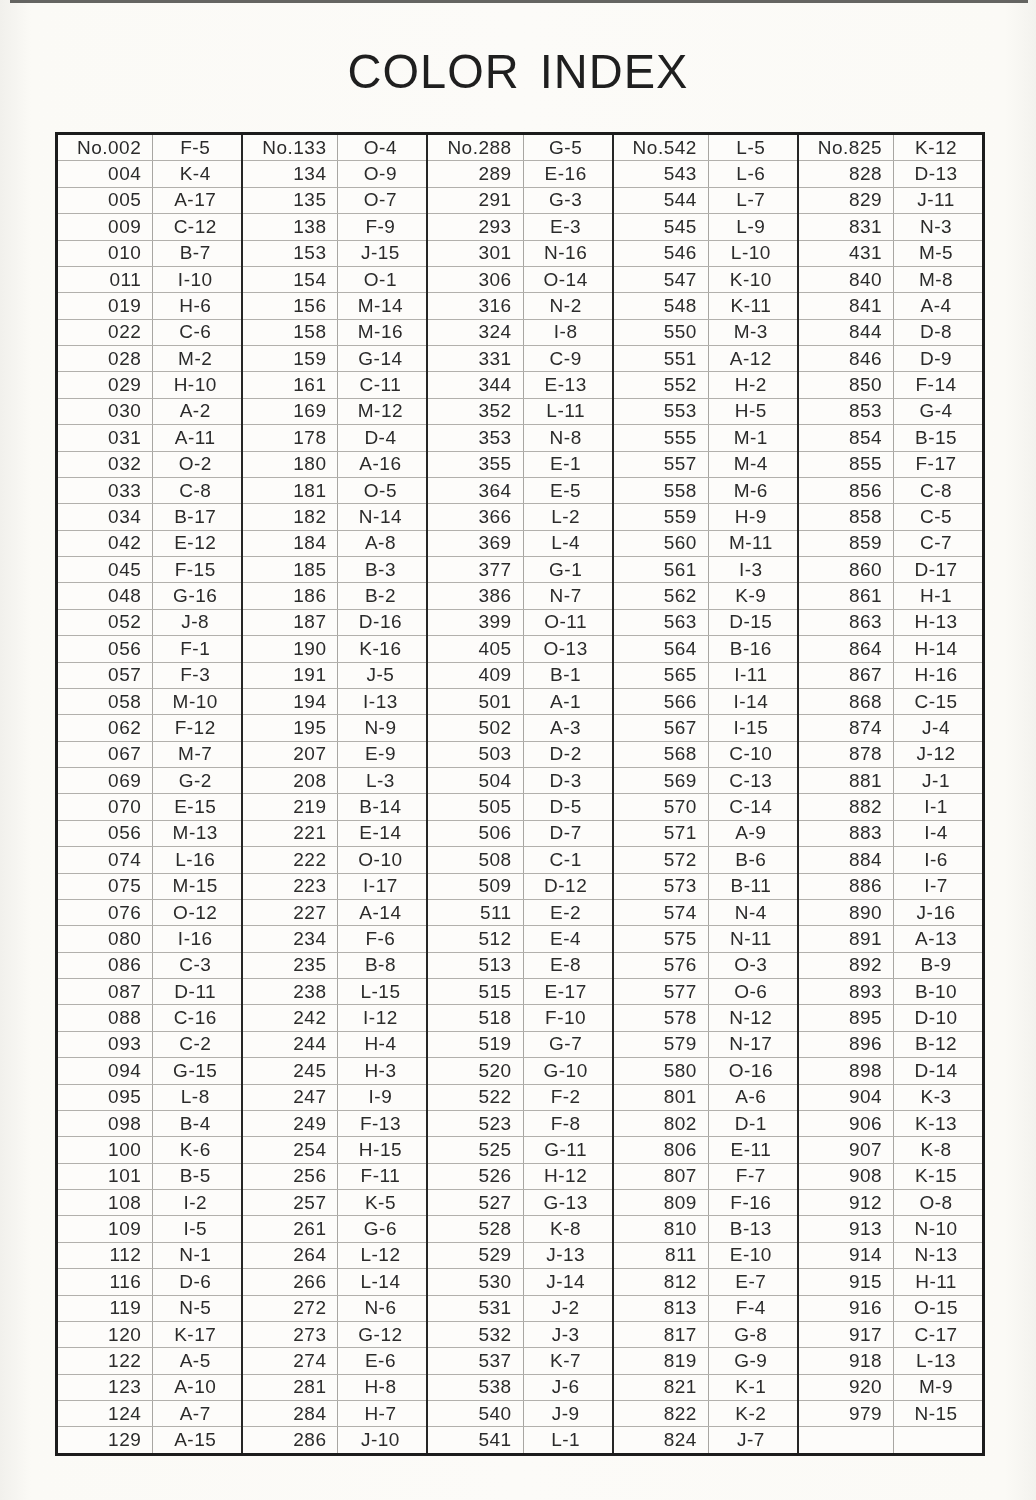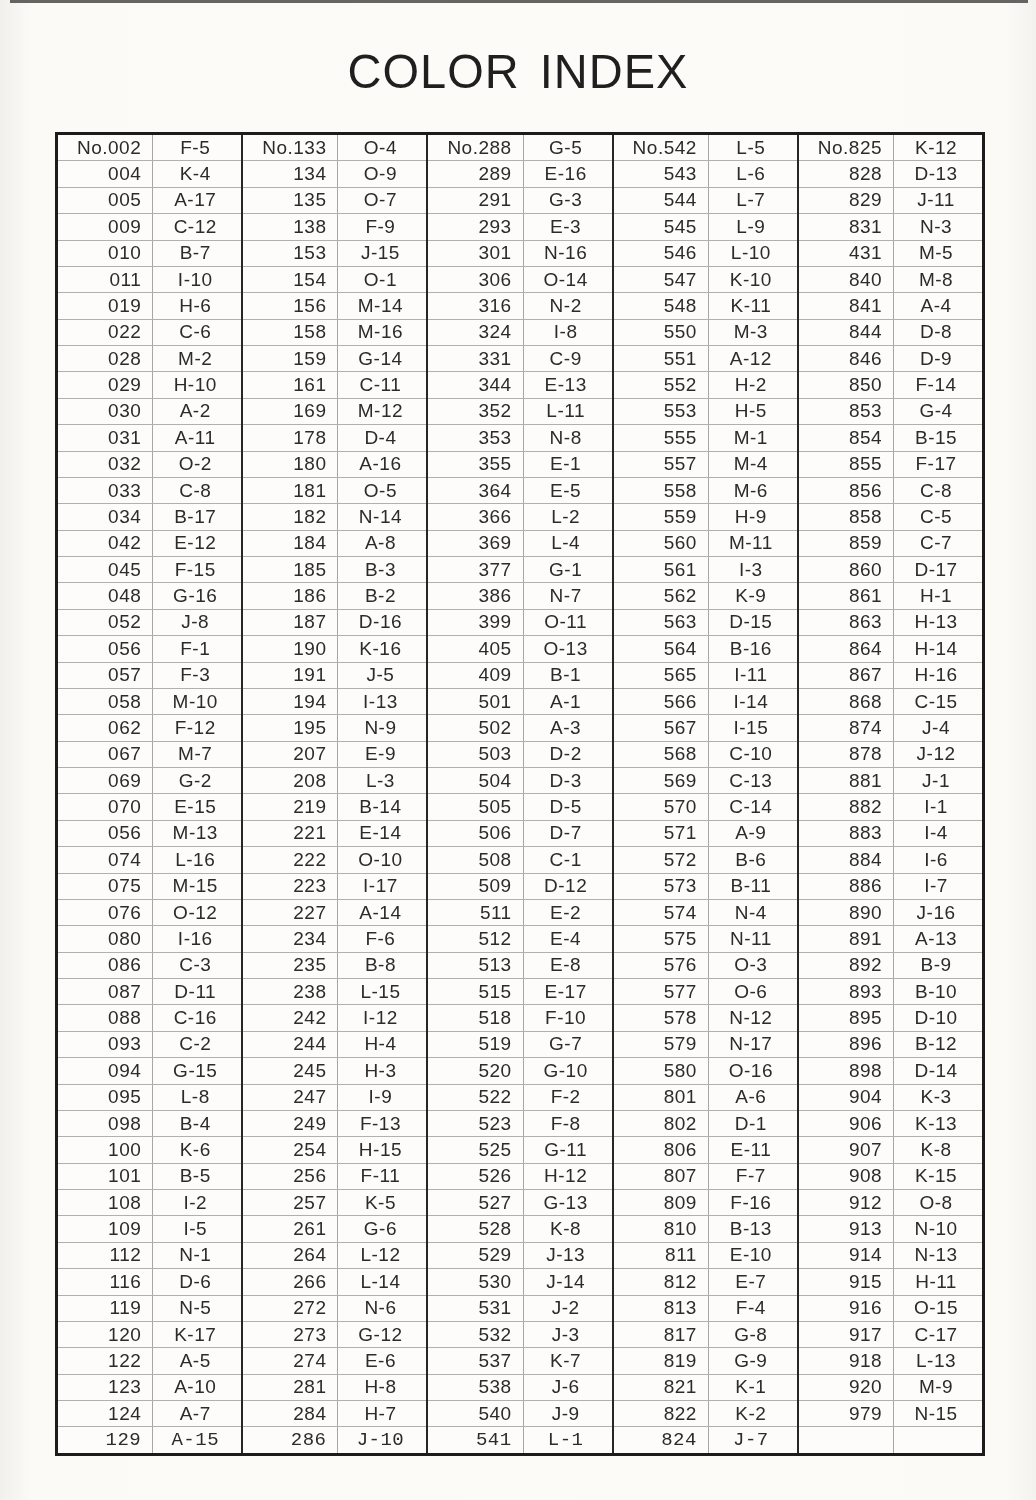--- a/index.html
+++ b/index.html
@@ -67,21 +67,20 @@
     border-right: none;
   }
   .trow {
     flex: 1 1 0;
     display: flex;
     border-bottom: 1px solid #b2b0ac;
     box-sizing: border-box;
   }
   .trow:last-child {
     border-bottom: none;
-    font-family: Liberation Mono, monospace;
   }
   .cell {
     display: flex;
     align-items: center;
     box-sizing: border-box;
     font-size: 19px;
     color: #2b2b2b;
     letter-spacing: 0.5px;
     white-space: nowrap;
   }

